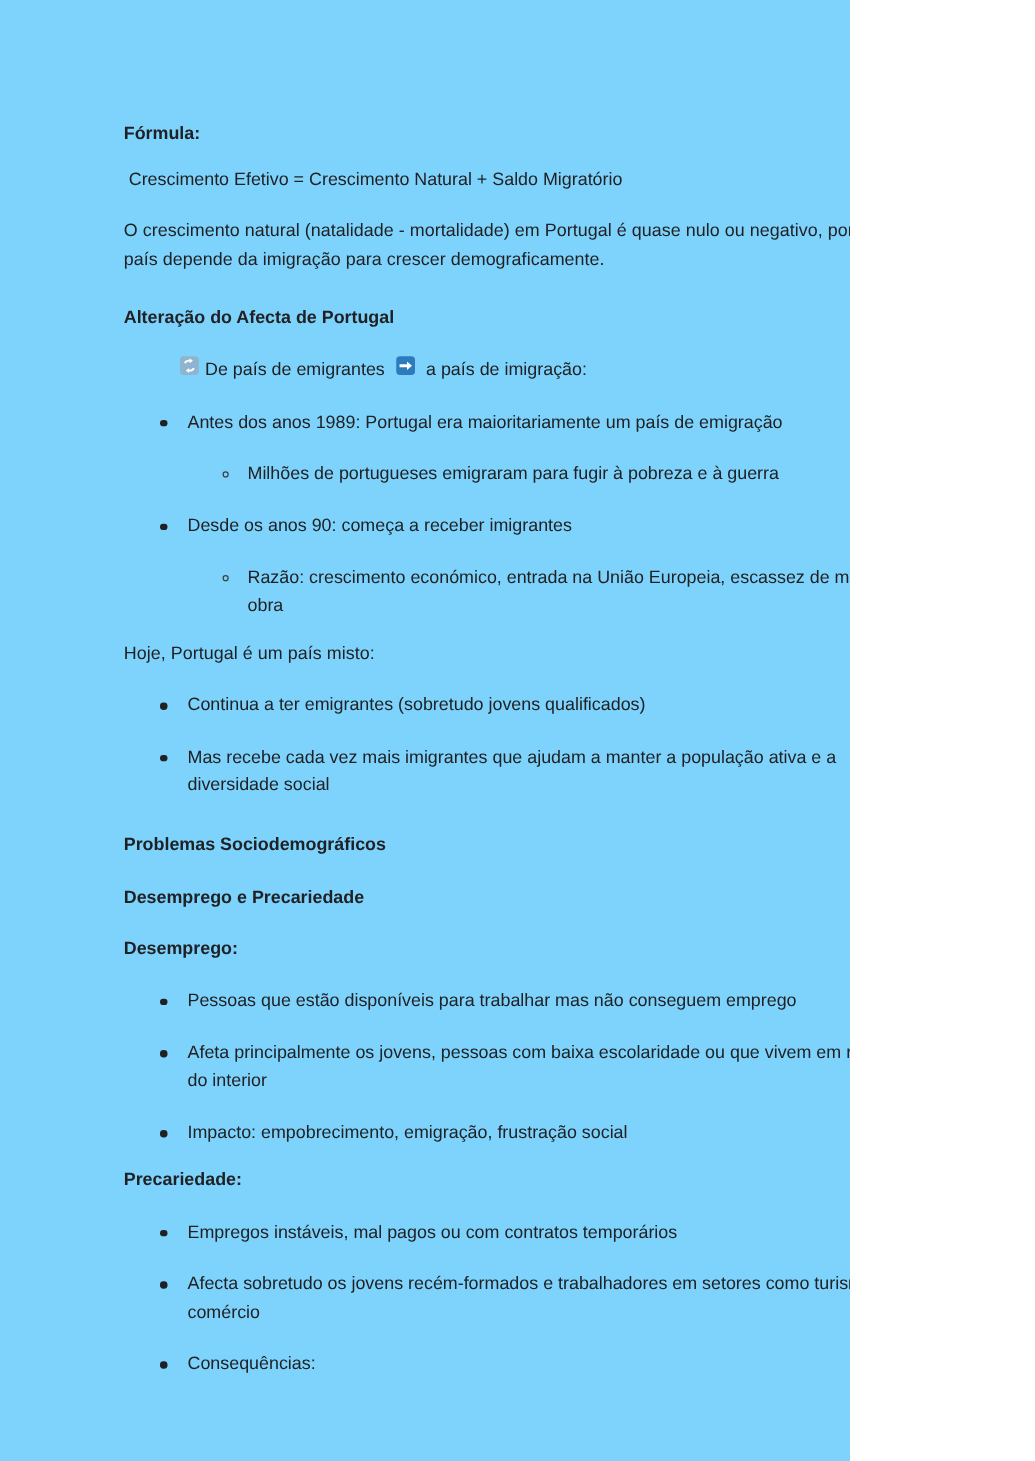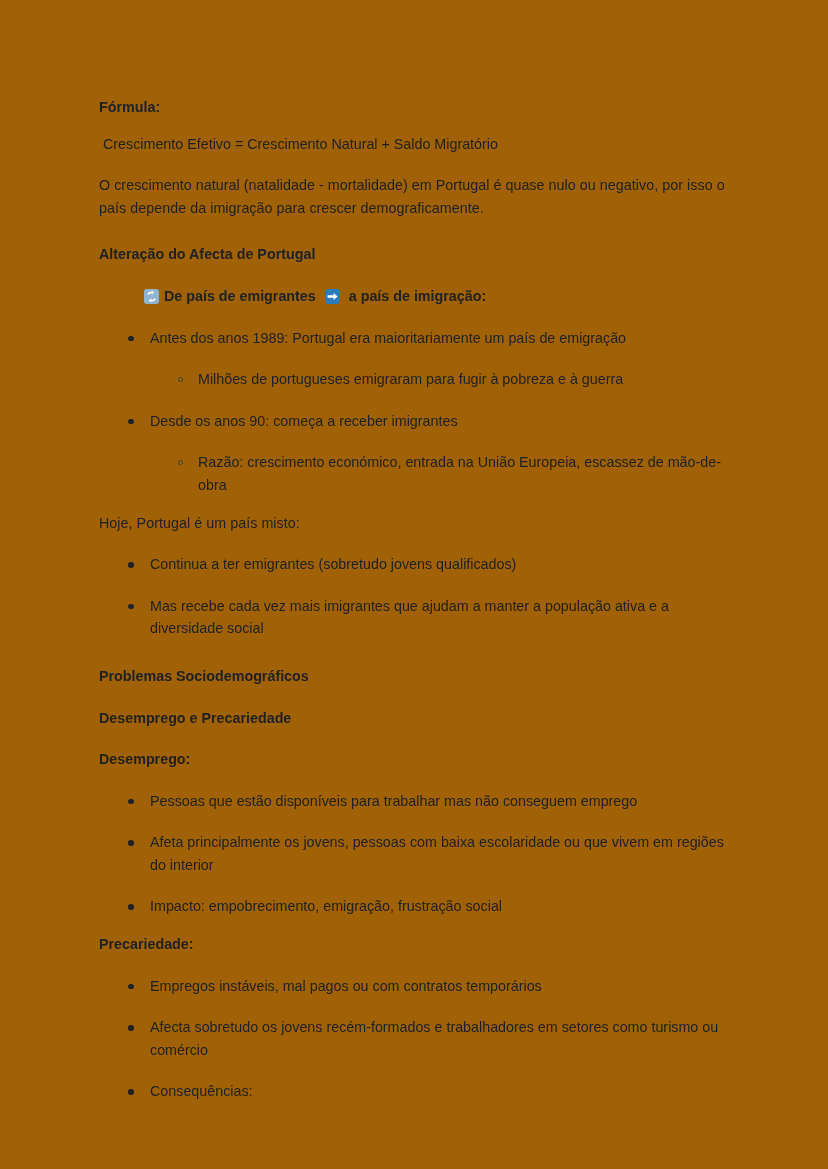--- a/index.html
+++ b/index.html
@@ -10,23 +10,23 @@
   body {
     width: 828px;
     height: 1169px;
     font-family: "Liberation Sans", sans-serif;
     color: #202124;
     -webkit-font-smoothing: antialiased;
   }
 
   .page {
     position: relative;
-    width: 828px;
+    width: 680px;
     height: 1169px;
-    background: #a16207;
+    background: #7dd3fc;
     box-sizing: border-box;
     padding: 96px 98px 0 99px;
     overflow: hidden;
   }
 
   .doc {
     width: 632px;
   }
 
   
@@ -107,25 +107,24 @@
     background: transparent;
     box-sizing: border-box;
   }
 
   .list-block { margin-bottom: 14px; }
 
   
   .emoji-line {
     font-size: 14.3px;
     line-height: 22.6px;
-    font-weight: bold;
+    font-weight: normal;
     margin: 0 0 14px 0;
     padding-left: 45px;
     display: flex;
-    align-items: center;
     flex-wrap: wrap;
   }
   .emoji-line .txt { white-space: pre; }
 
   .emoji {
     display: inline-block;
     width: 15px;
     height: 15px;
     border-radius: 3px;
     position: relative;

